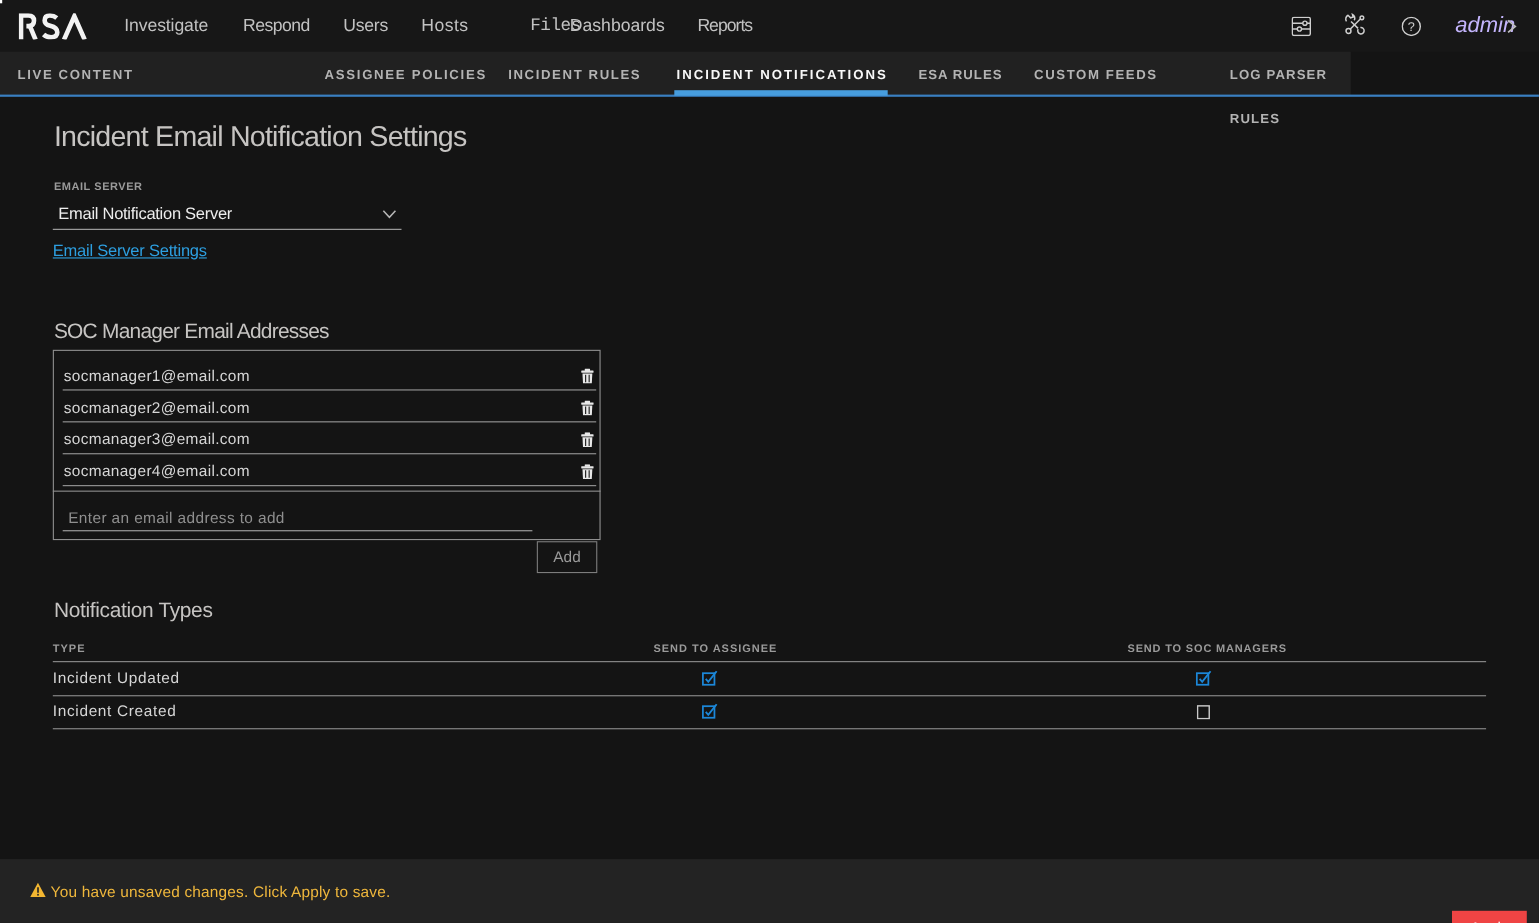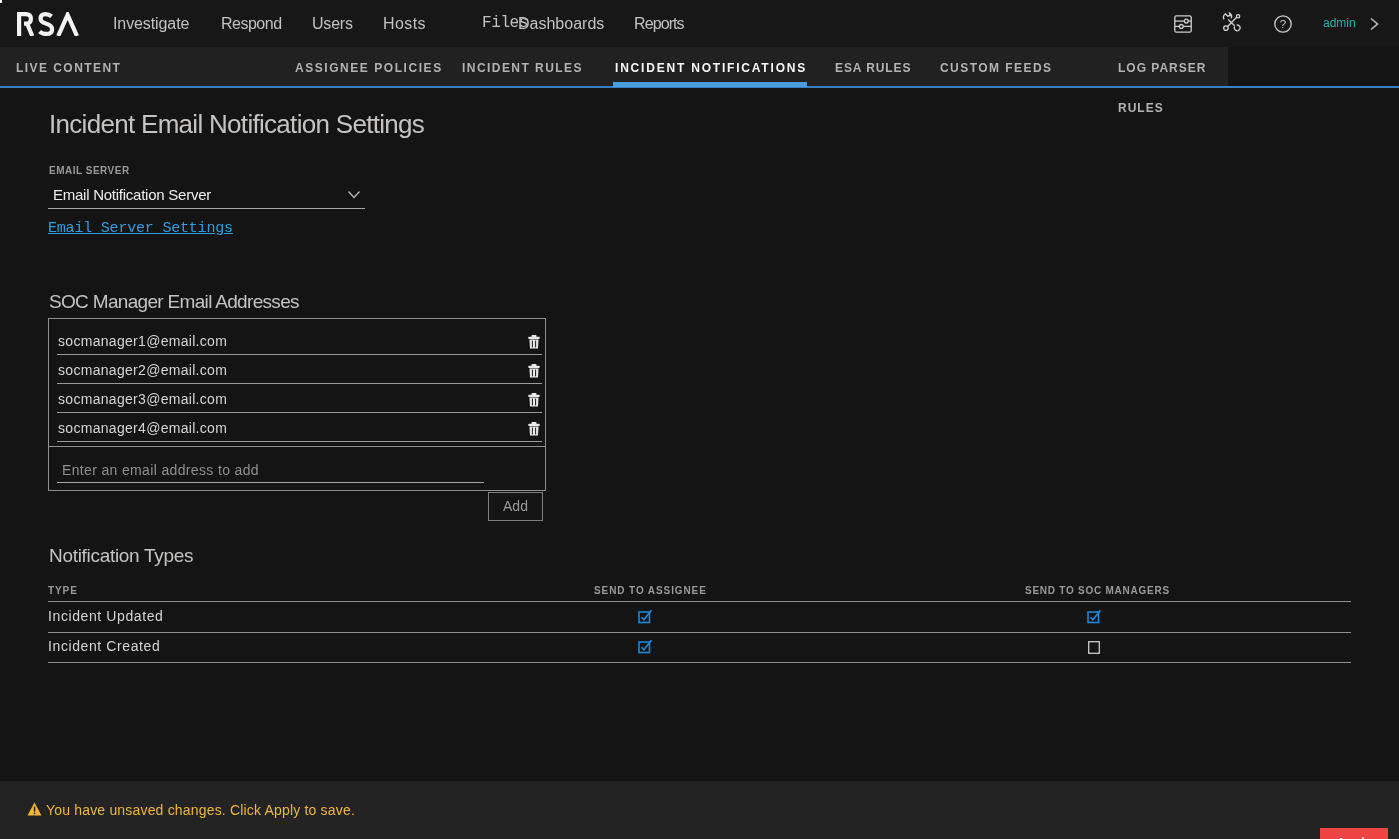--- a/index.html
+++ b/index.html
@@ -5,36 +5,36 @@
   * { margin:0; padding:0; box-sizing:border-box; }
   html,body { width:1399px; height:839px; background:#141414; overflow:hidden;
     font-family:"Liberation Sans", sans-serif; }
   .abs { position:absolute; }
   body { position:relative; }
 
   
   #topbar { position:absolute; left:0; top:0; width:1399px; height:47px; background:#171717; }
   .navitem { position:absolute; top:0; height:47px; line-height:47px; color:#c2c2c2; font-size:16px; }
   #topbar svg { position:absolute; }
-  #adminlbl { position:absolute; top:0; height:47px; line-height:47px; color:#14b8a6; font-size:12px; left:1323px; }
+  #adminlbl { position:absolute; top:0; height:47px; line-height:47px; color:#c4b5fd; font-size:20px; left:1323px;font-style:italic; }
 
   
   #tabbar { position:absolute; left:0; top:47px; width:1228px; height:40px; background:#212121; }
   #tabline { position:absolute; left:0; top:86px; width:1399px; height:2px; background:#3a7fc1; }
   #tabactive { position:absolute; left:613px; top:82px; width:194px; height:5px; background:#479dde; }
   .tab { position:absolute; top:1px; height:40px; line-height:40px; font-size:12px; font-weight:bold;
          letter-spacing:1.3px; color:#b3b3b3; }
   .tab.active { color:#f8f8f8; }
 
   
   h1 { position:absolute; left:49px; top:109px; font-size:26px; font-weight:normal; color:#c6c4c2; letter-spacing:-0.7px; }
   .lbl { position:absolute; font-size:10px; font-weight:bold; letter-spacing:0.5px; color:#9a9a9a; }
   #ddtext { position:absolute; left:53px; top:186px; font-size:15px; letter-spacing:-0.25px; color:#ededed; }
   #ddline { position:absolute; left:48px; top:208px; width:317px; height:1px; background:#a8a8a8; }
-  a.link { position:absolute; left:48px; top:220px; font-size:15px; letter-spacing:-0.2px; color:#2d9fe0; text-decoration:underline;font-family:Liberation Mono, monospace; }
+  a.link { position:absolute; left:48px; top:220px; font-size:15px; letter-spacing:-0.2px; color:#2d9fe0; text-decoration:underline; }
   .h2 { position:absolute; font-size:19px; font-weight:normal; color:#c6c4c2; }
 
   
   #socbox { position:absolute; left:48px; top:318px; width:498px; height:173px; border:1px solid #8f8f8f; }
   #socsep { position:absolute; left:48px; top:446px; width:498px; height:1px; background:#8f8f8f; }
   .email { position:absolute; left:58px; font-size:14px; letter-spacing:0.3px; color:#d6d6d6; }
   .rowline { position:absolute; left:57px; width:485px; height:1px; background:#9a9a9a; }
   .trash { position:absolute; left:528px; }
   #placeholder { position:absolute; left:62px; top:462px; font-size:14px; letter-spacing:0.35px; color:#8f8f8f; }
   #inputline { position:absolute; left:57px; top:482px; width:427px; height:1px; background:#a8a8a8; }

